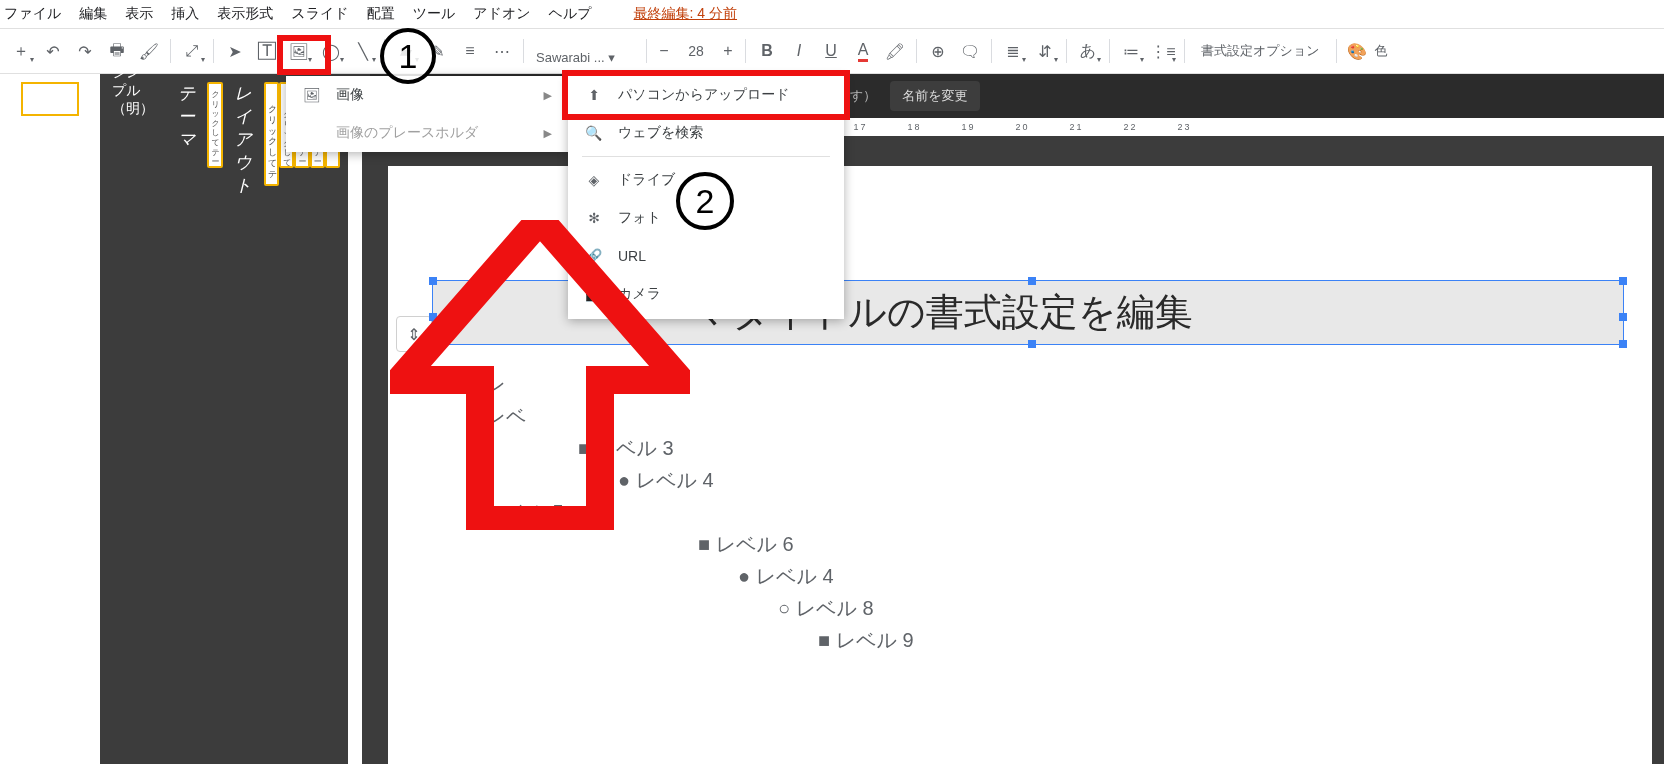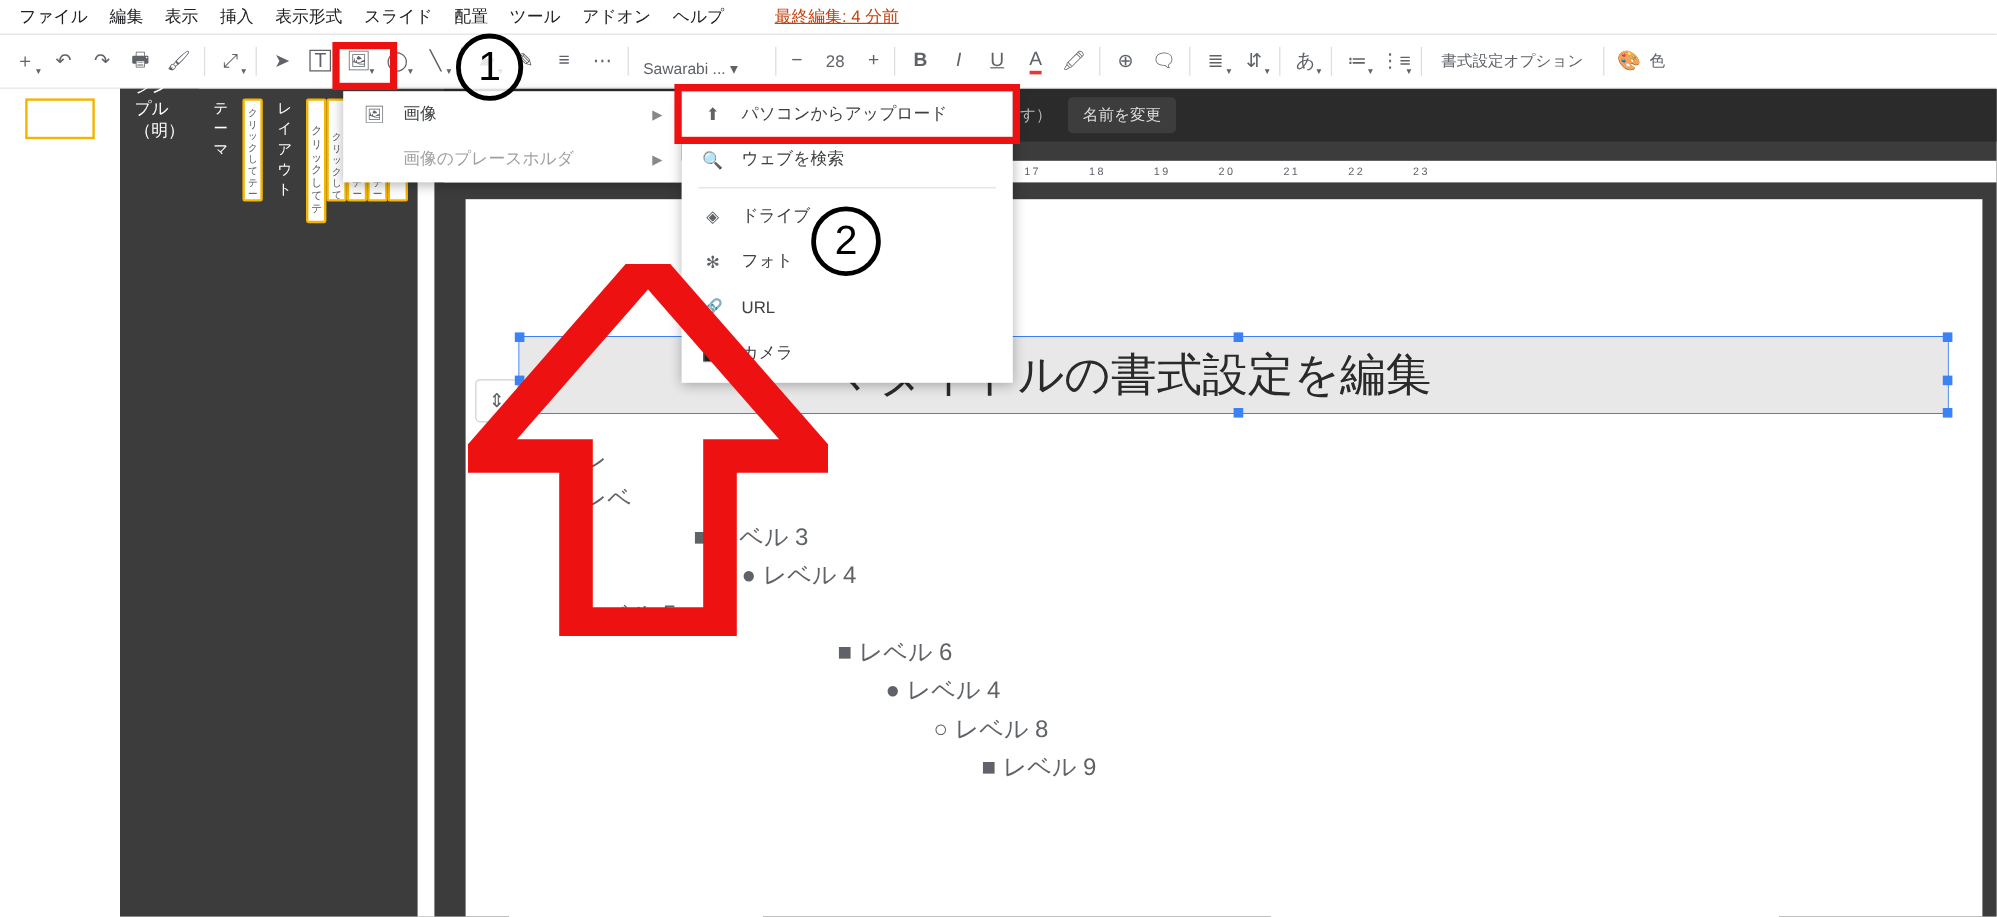--- a/index.html
+++ b/index.html
@@ -1,18 +1,18 @@
 <!DOCTYPE html>
 <html><head>
 <meta charset="utf-8">
 <style>
 * { margin: 0; padding: 0; box-sizing: border-box; font-family: Arial, "Hiragino Sans", "Meiryo", sans-serif; }
 body { background: #fff; overflow: hidden; width: 1664px; height: 764px; position: relative; }
 
-.menubar { display: flex; align-items: center; height: 28px; padding: 0 16px; gap: 18px; font-size: 14px; color: #202124; }
+.menubar { display: flex; align-items: center; height: 28px; padding: 0 4px; gap: 18px; font-size: 14px; color: #202124; }
 .menubar .menu-item { cursor: pointer; }
 .menubar .last-edit { text-decoration: underline; color: #c2410c; margin-left: 24px; }
 
 .toolbar { display: flex; align-items: center; height: 46px; border-top: 1px solid #e0e0e0; border-bottom: 1px solid #e0e0e0; padding: 0 6px; gap: 2px; }
 .tb-btn { display:flex; align-items:center; justify-content:center; width:30px; height:30px; border-radius:4px; color:#5f6368; cursor:pointer; font-size:16px; position:relative;}
 .tb-btn.dd::after{content:"▾"; font-size:8px; position:absolute; right:2px; bottom:2px; color:#5f6368;}
 .tb-sep { width:1px; height:24px; background:#dadce0; margin:0 4px;}
 .font-box { display:flex; align-items:flex-end; min-width:110px; height:28px; padding:0 6px; font-size:13px; color:#5f6368; border-radius:4px;}
 .size-box { display:flex; align-items:center; gap:4px;}
 .size-box .pm{width:22px; height:22px; display:flex;align-items:center;justify-content:center;color:#5f6368;cursor:pointer;}
@@ -23,31 +23,31 @@
 
 .callout-1{position:absolute; top:28px; left:380px; width:56px; height:56px; border:4px solid #000; border-radius:50%; display:flex; align-items:center; justify-content:center; font-size:34px; z-index:65; background:rgba(255,255,255,.85);}
 .callout-2{position:absolute; top:172px; left:676px; width:58px; height:58px; border:4px solid #000; border-radius:50%; display:flex; align-items:center; justify-content:center; font-size:34px; z-index:65; background:rgba(255,255,255,.85);}
 
 .main { display:flex; height:calc(764px - 74px); }
 .slide-thumb-col{ width:100px; background:#fff; display:flex; align-items:flex-start; justify-content:center; padding-top:8px;}
 .slide-thumb{ width:58px; height:34px; border:2px solid #f4b400; background:#fff;}
 
 .theme-panel{ width:240px; background:#3c3c3c; color:#fff; display:flex; flex-direction:row;}
 .theme-head{ display:flex; align-items:center; height:34px; padding:0 12px; background:#3c3c3c; font-size:14px;}
-.theme-section{ padding:8px 12px 0; font-size:12px;}
+.theme-section{ padding:8px 12px 0; font-size:17px;font-style:italic;}
 .thumb{ width:184px; height:104px; background:#fff; margin:8px auto; border:2px solid #f4b400; border-radius:2px; padding:2px; color:#888; font-size:7px; line-height:1.2; overflow:hidden;}
 .thumb.small{height:86px;}
 .thumb .tl{font-size:8px; color:#555; text-align:center; margin:4px 0;}
 
 .ruler-v{ width:30px; background:#3c3c3c; position:relative;}
 .ruler-v-inner{position:absolute; top:46px; left:8px; width:14px; bottom:0; background:#fff;}
 .canvas-wrap{ flex:1; background:#3c3c3c; position:relative; overflow:hidden;}
 .dark-banner{position:absolute; top:0; left:0; right:0; height:44px; background:#2b2b2b; display:flex; align-items:center; padding-left:480px; gap:14px;}
 .banner-btn{background:#3d3d3d; color:#ddd; font-size:13px; padding:6px 12px; border-radius:4px;}
-.ruler-h{position:absolute; top:60px; left:0; right:0; height:18px; background:#fff; display:flex; align-items:center; font-size:9px; color:#5f6368; padding-left:12px; gap:40px; letter-spacing:2px;}
+.ruler-h{position:absolute; top:44px; left:0; right:0; height:18px; background:#fff; display:flex; align-items:center; font-size:9px; color:#5f6368; padding-left:12px; gap:40px; letter-spacing:2px;}
 .slide-canvas{position:absolute; top:92px; left:18px; right:12px; bottom:0; background:#fff;}
 
 .txtbox{position:absolute; top:114px; left:44px; right:28px; border:1px solid #3b82f6;}
 .txtbox .handles div{position:absolute;width:8px;height:8px;background:#3b82f6;}
 .txtbox .title-span{display:block; padding:6px 22px; font-family: "Yu Mincho", serif; font-size:38px; color:#2a2a2a; background:#e8e8e8;}
 
 .levels{position:absolute; top:202px; left:80px; font-size:20px; color:#5f6368; line-height:1.6;}
 .levels .l{white-space:nowrap;}
 
 .fit-btn{position:absolute; top:150px; left:8px; width:36px; height:36px; border:1px solid #d0d0d0; border-radius:4px; background:#fff; display:flex; align-items:center; justify-content:center; color:#5f6368;}

